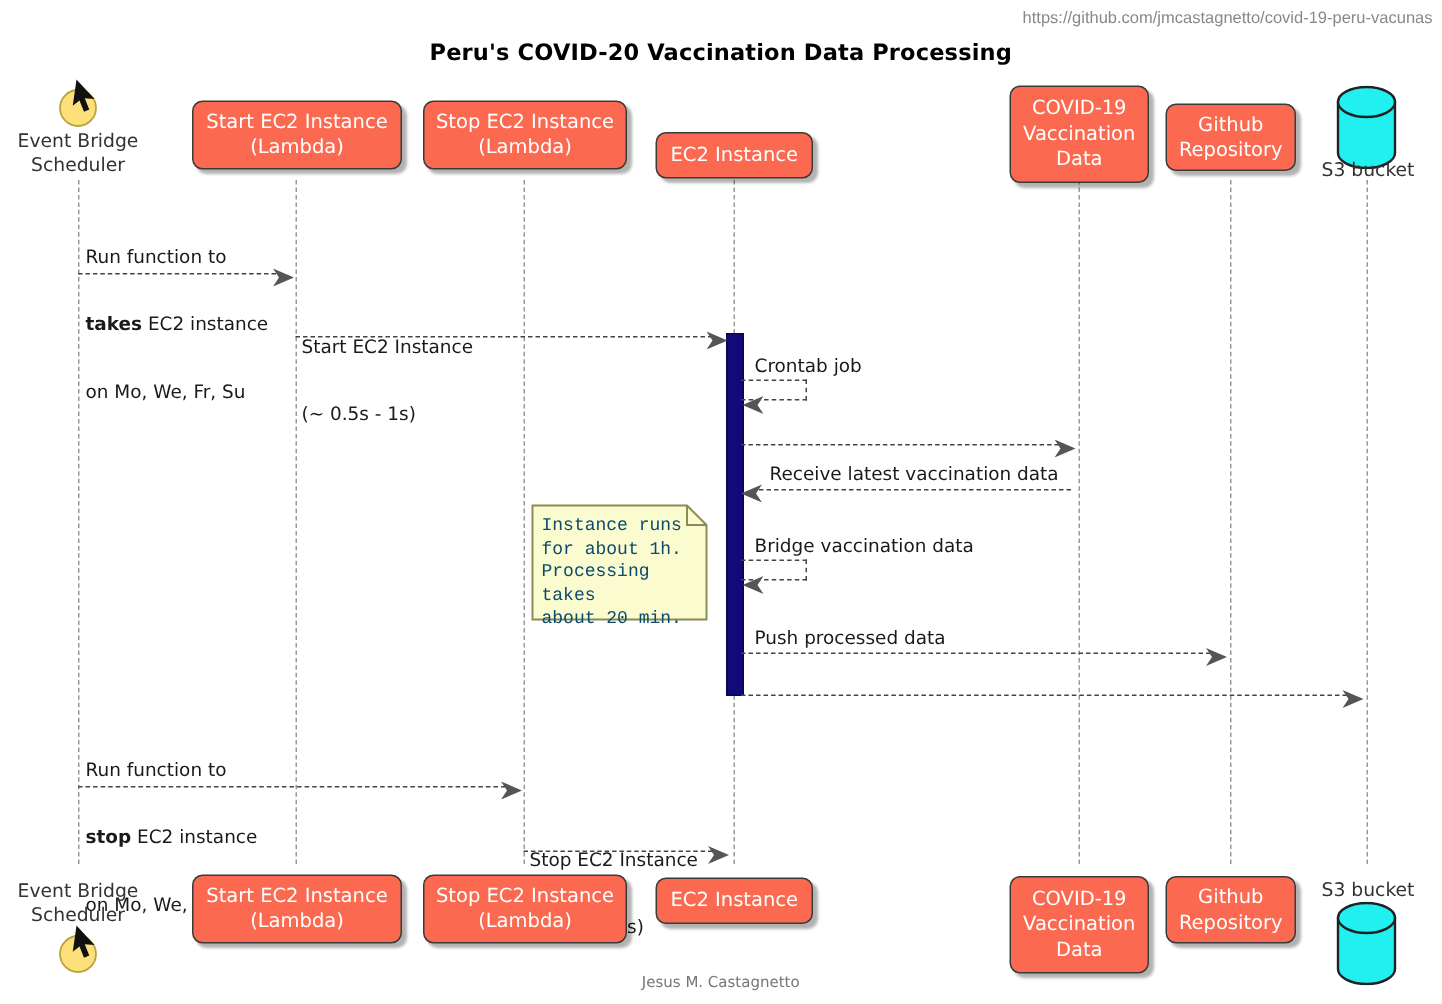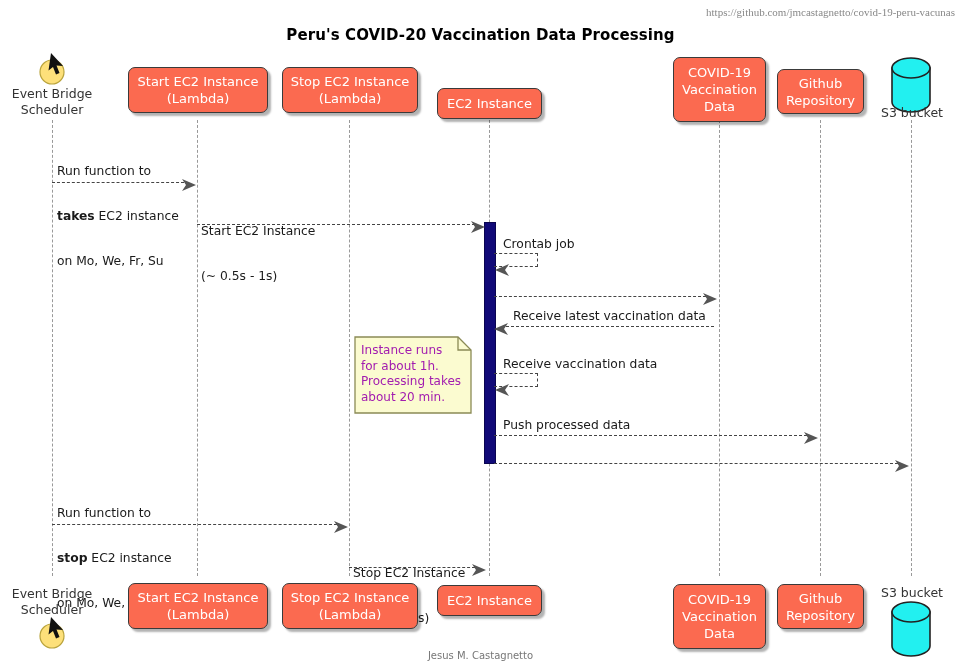--- a/index.html
+++ b/index.html
@@ -18,21 +18,21 @@
     overflow: hidden;
   }
   .abs { position: absolute; }
 
   
   .source-url {
     top: 6px;
     right: 6px;
     font-size: 11px;
     color: #888888;
-    font-family: Liberation Serif, serif;
+    font-family: Liberation Sans, sans-serif;
     white-space: nowrap;
     padding-left: 20px;
   }
   .diagram-title {
     top: 26px;
     left: 0;
     width: 961px;
     text-align: center;
     font-size: 15px;
     font-weight: bold;
@@ -122,22 +122,23 @@
     border: 1px dashed #444444;
     border-left: none;
     background: transparent;
   }
 
   
   .note-box { width: 118px; height: 78px; }
   .note-text {
     font-size: 12px;
     line-height: 15.5px;
-    color: #a21caf;
+    color: #0c4a6e;
     white-space: pre-line;
+    font-family: Liberation Mono, monospace;
   }
 </style>
 </head>
 <body>
 
 <div id="diagram-root">
 
   <div class="abs source-url">https://github.com/jmcastagnetto/covid-19-peru-vacunas</div>
   <div class="abs diagram-title">Peru's COVID-20 Vaccination Data Processing</div>
   <div class="abs diagram-footer">Jesus M. Castagnetto</div>
@@ -235,21 +236,21 @@
   </div>
 
   <div class="abs msg-label" style="left:513px; top:309px;">Receive latest vaccination data</div>
   <div class="abs msg-line" style="left:506px; top:326px; width:208px;"></div>
   <div class="abs" style="left:494px; top:320px;">
     <svg class="arrowhead" viewBox="0 0 14 12">
         <path d="M14 0 L0 6 L14 12 L10 6 Z" fill="#555555"></path>
       </svg>
   </div>
 
-  <div class="abs msg-label" style="left:503px; top:357px;">Receive vaccination data</div>
+  <div class="abs msg-label" style="left:503px; top:357px;">Bridge vaccination data</div>
   <div class="abs self-loop" style="left:494px; top:373px; width:44px; height:14px;"></div>
   <div class="abs" style="left:495px; top:381px;">
     <svg class="arrowhead" viewBox="0 0 14 12">
         <path d="M14 0 L0 6 L14 12 L10 6 Z" fill="#555555"></path>
       </svg>
   </div>
 
   <div class="abs msg-label" style="left:503px; top:418px;">Push processed data</div>
   <div class="abs msg-line" style="left:494px; top:435px; width:313px;"></div>
   <div class="abs" style="left:804px; top:429px;">

